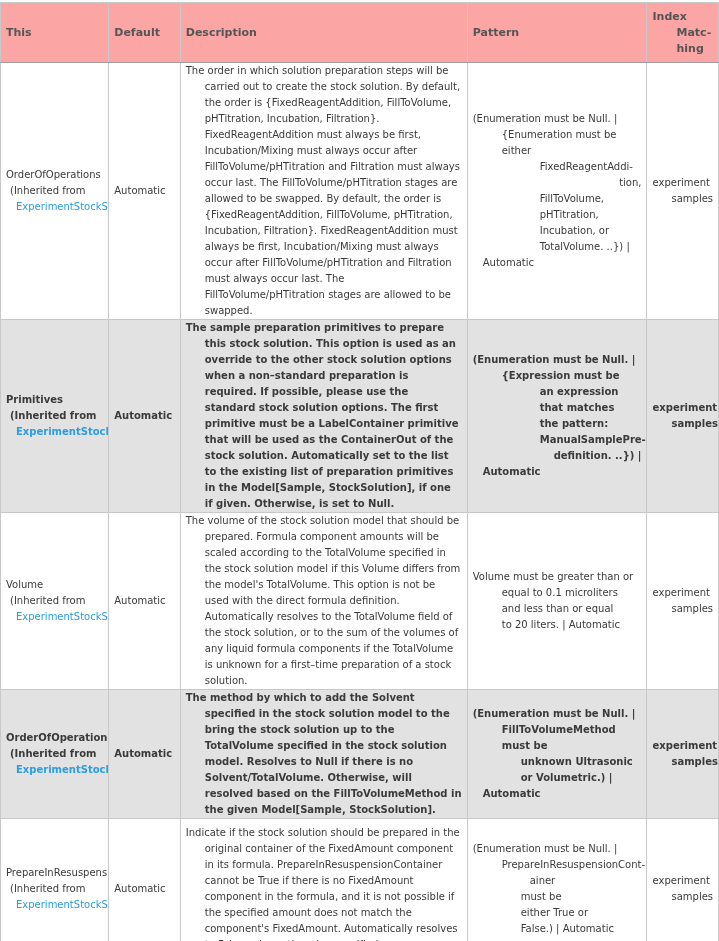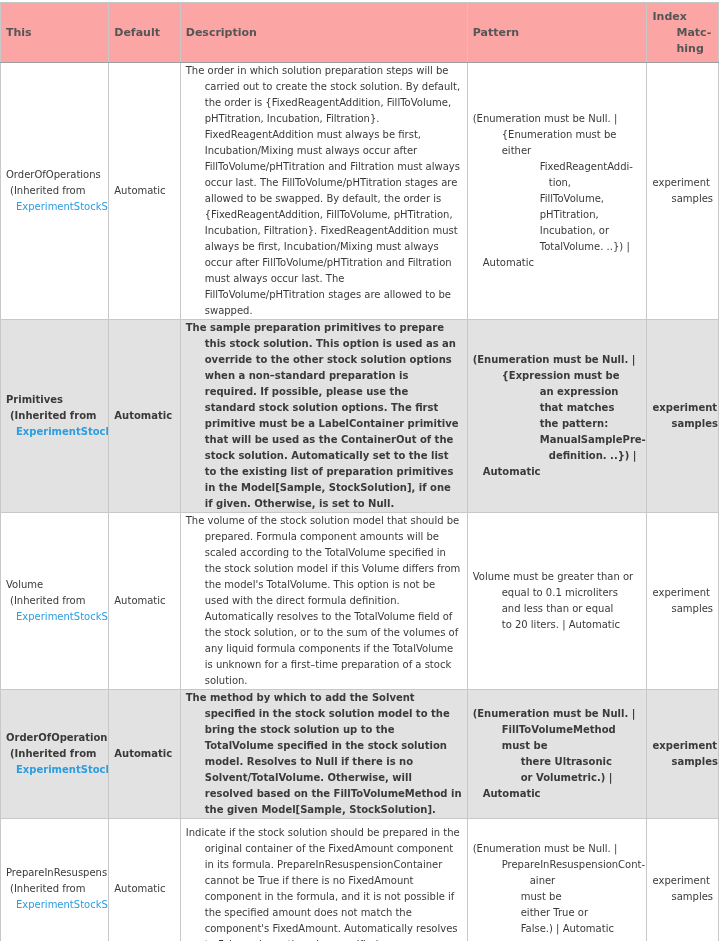--- a/index.html
+++ b/index.html
@@ -38,21 +38,21 @@
     tr.even td { background: #e2e2e2; font-weight: bold; }
     .name-main { display: block; white-space: nowrap; }
     .name-inh { display: block; padding-left: 4px; white-space: nowrap; }
     .name-link { display: block; padding-left: 10px; color: #2b9de0; white-space: nowrap; }
     .desc { display: block; padding-left: 19px; text-indent: -19px; }
     .pat { display: block; }
     .pat span { display: block; }
     .p0 { padding-left: 0; }
     .p1 { padding-left: 29px; }
     .p2 { padding-left: 67px; }
-    .p2b { padding-left: 76px; }
+    .p2b { padding-left: 76px; text-align: right; }
     .pa { padding-left: 10px; }
     .p2f { padding-left: 48px; }
     .idx-hdr span { display: block; }
     .idx-hdr .i1 { padding-left: 0; }
     .idx-hdr .i2 { padding-left: 24px; }
     .idx-hdr .i3 { padding-left: 24px; }
     .idx-cell span { display: block; }
     .idx-cell .s2 { padding-left: 19px; }
   </style>
 </head>
@@ -169,21 +169,21 @@
         <span class="name-link">ExperimentStockSolu</span>
       </td>
       <td>Automatic</td>
       <td>
           <span class="desc">The method by which to add the Solvent specified in the stock solution model to the bring the stock solution up to the TotalVolume specified in the stock solution model.  Resolves to Null if there is no Solvent/TotalVolume. Otherwise, will resolved based on the FillToVolumeMethod in the given Model[Sample, StockSolution].</span>
         </td>
       <td>
         <div class="pat">
           <span class="p0">(Enumeration must be Null. |</span>
           <span class="p1">FillToVolumeMethod must be</span>
-          <span class="p2f">there Ultrasonic</span>
+          <span class="p2f">unknown Ultrasonic</span>
           <span class="p2f">or Volumetric.) |</span>
           <span class="pa">Automatic</span>
         </div>
       </td>
       <td class="idx-cell">
         <span>experiment</span>
         <span class="s2">samples</span>
       </td>
     </tr>
 

